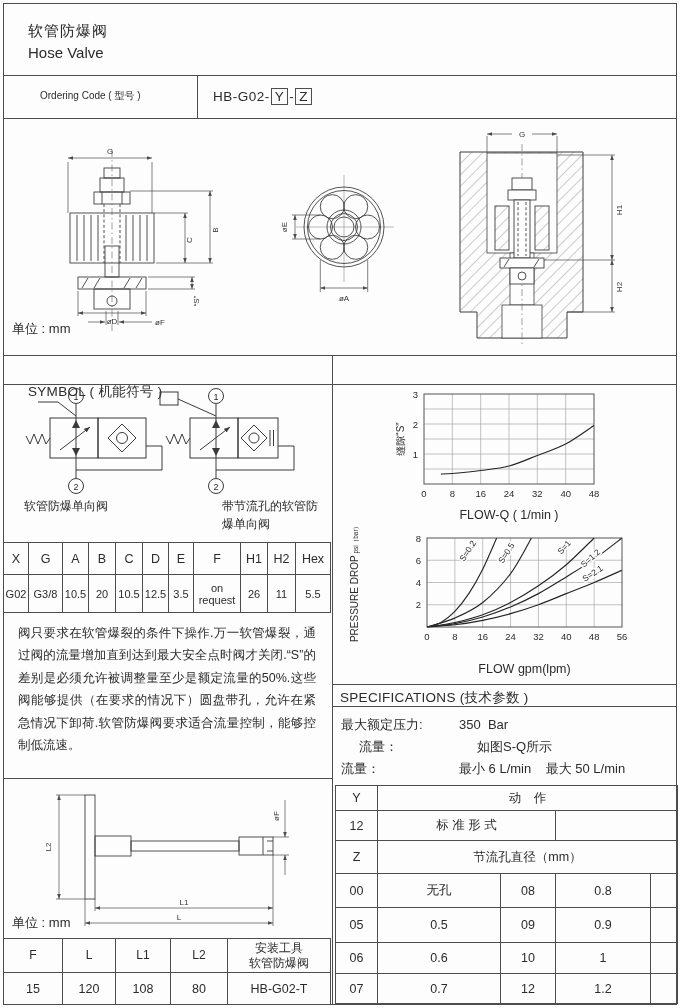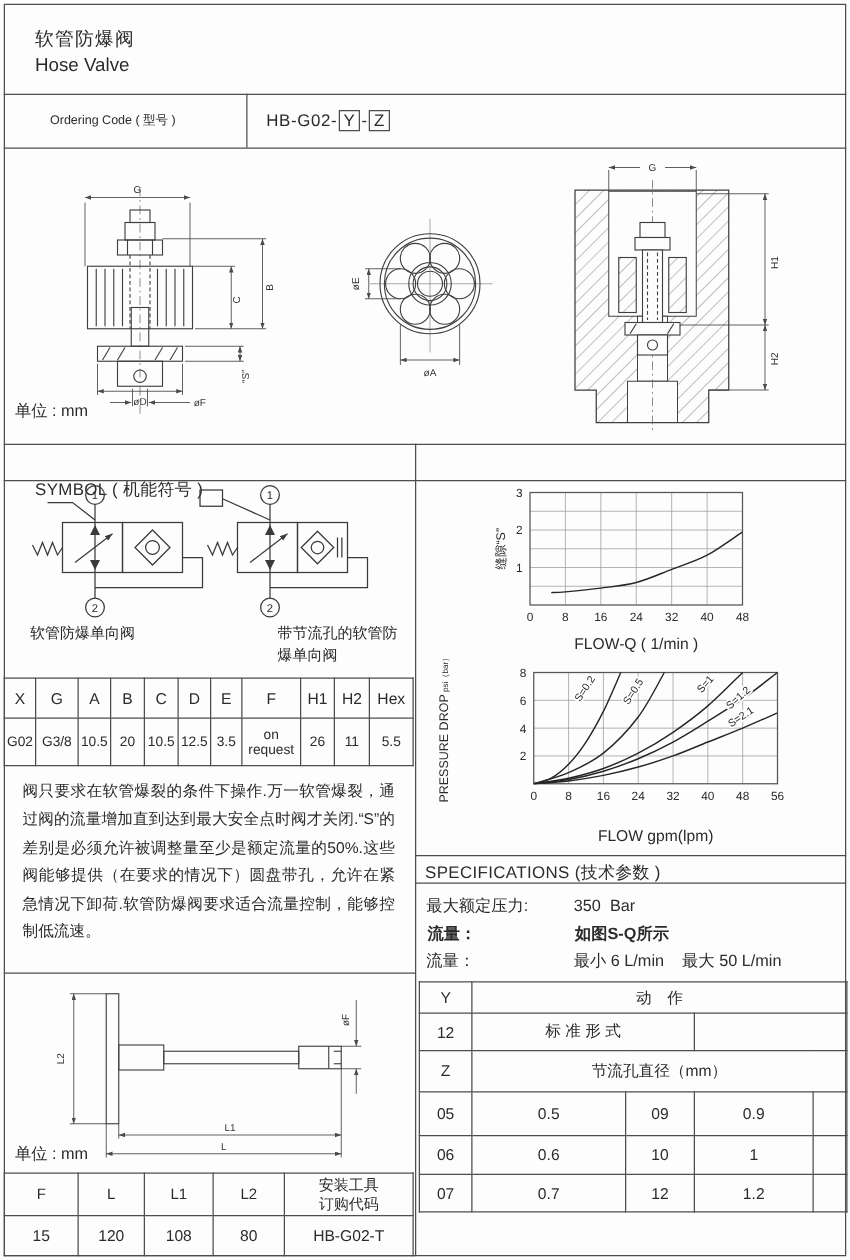--- a/index.html
+++ b/index.html
@@ -384,21 +384,21 @@
     </tr>
   </tbody>
     </table>
 
   <div class="abs desc" style="left:18px;top:622px;width:298px;">阀只要求在软管爆裂的条件下操作.万一软管爆裂，通过阀的流量增加直到达到最大安全点时阀才关闭.“S”的差别是必须允许被调整量至少是额定流量的50%.这些阀能够提供（在要求的情况下）圆盘带孔，允许在紧急情况下卸荷.软管防爆阀要求适合流量控制，能够控制低流速。</div>
 
   <div class="hline" style="left:332px;top:684px;width:345px;"></div>
   <div class="abs sec-header" style="left:340px;top:689px;">SPECIFICATIONS (技术参数 )</div>
   <div class="hline" style="left:332px;top:706px;width:345px;"></div>
   <div class="spec-row" style="left:341px;top:716px;"><span class="spec-label">最大额定压力:</span><span>350  Bar</span></div>
-  <div class="spec-row" style="left:342px;top:738px;font-weight:bold;"><span class="spec-label">流量：</span><span>如图S-Q所示</span></div>
+  <div class="spec-row" style="left:359px;top:738px;"><span class="spec-label">流量：</span><span>如图S-Q所示</span></div>
   <div class="spec-row" style="left:341px;top:760px;"><span class="spec-label">流量：</span><span>最小 6 L/min    最大 50 L/min</span></div>
 
   <div class="hline" style="left:3px;top:778px;width:329px;"></div>
 
   <svg style="left:15px;top:780px;" width="310" height="152" viewBox="0 0 310 152">
     <defs>
       <marker id="aw" markerUnits="userSpaceOnUse" markerWidth="6" markerHeight="5" refX="5" refY="1.8" orient="auto-start-reverse">
           <path d="M0,0 L5,1.8 L0,3.6 Z" fill="#4a4a4a"></path>
         </marker>
     </defs>
@@ -440,21 +440,21 @@
         <col style="width:57px">
         <col style="width:103px">
       </colgroup>
     <tbody>
         <tr>
       <th>F</th>
       <th>L</th>
       <th>L1</th>
       <th>L2</th>
       <th>安装工具
-订购代码</th>
+软管防爆阀</th>
     </tr>
     <tr>
       <td>15</td>
       <td>120</td>
       <td>108</td>
       <td>80</td>
       <td>HB-G02-T</td>
     </tr>
   </tbody>
     </table>
@@ -474,20 +474,27 @@
     </tr>
     <tr style="height:30px;">
       <td>12</td>
       <td colspan="2">标 准 形 式</td>
       <td colspan="2"></td>
     </tr>
     <tr style="height:33px;">
       <td>Z</td>
       <td colspan="4">节流孔直径（mm）</td>
     </tr>
+    <tr style="height:34px;">
+      <td>00</td>
+      <td>无孔</td>
+      <td>08</td>
+      <td>0.8</td>
+      <td></td>
+    </tr>
     <tr style="height:35px;">
       <td>05</td>
       <td>0.5</td>
       <td>09</td>
       <td>0.9</td>
       <td></td>
     </tr>
     <tr style="height:31px;">
       <td>06</td>
       <td>0.6</td>

